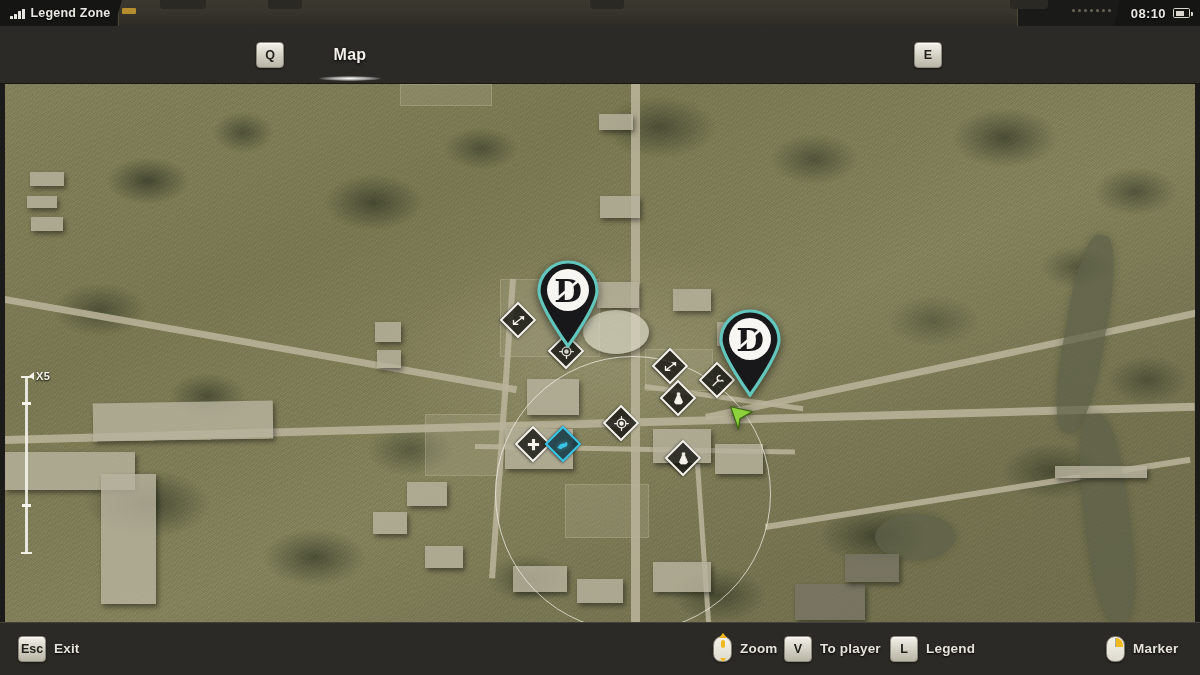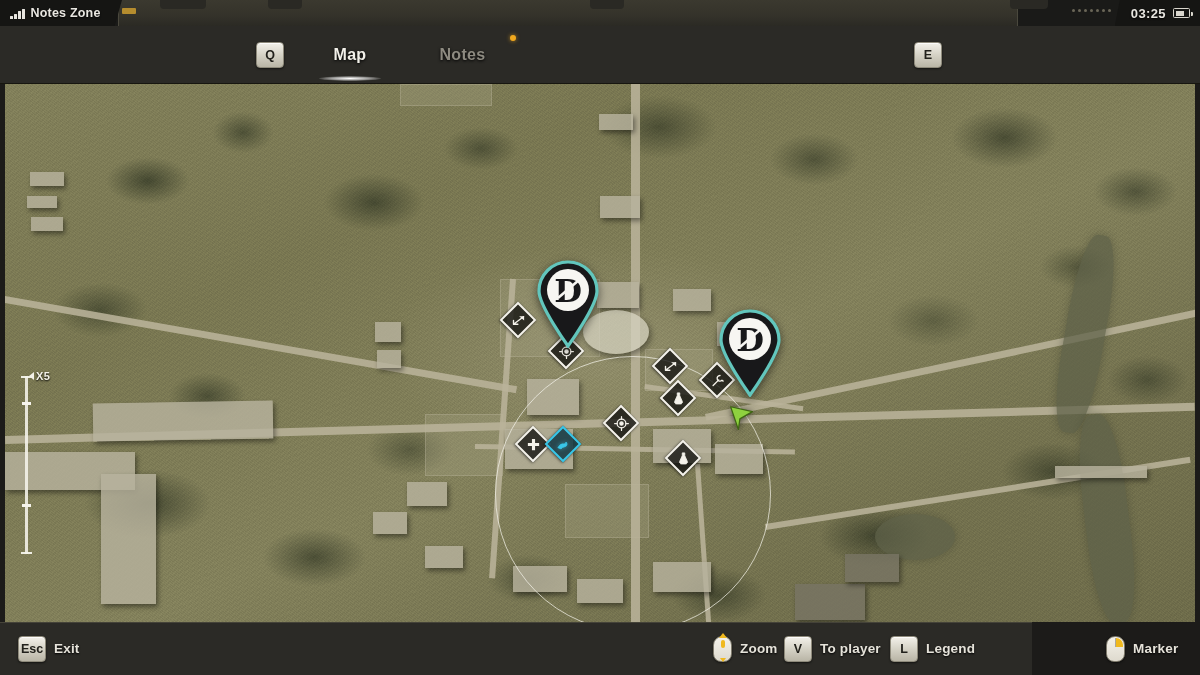--- a/index.html
+++ b/index.html
@@ -141,21 +141,21 @@
   .dia.cyan { background:rgba(22,58,70,.88); border-color:#39c6e8; }
   .dia.cyan svg { filter:drop-shadow(0 0 2px rgba(57,198,232,.6)); }
 
   .pin { position:absolute; width:68px; height:90px; z-index:20;
          filter:drop-shadow(0 3px 5px rgba(0,0,0,.55)); }
 
   .player { position:absolute; z-index:19;
             filter:drop-shadow(0 1px 3px rgba(0,0,0,.6)); }
 
   
-  .botbar { position:absolute; left:0; bottom:0; width:1032px; height:53px;
+  .botbar { position:absolute; left:0; bottom:0; width:1200px; height:53px;
             background:#2b2a26; box-shadow:inset 0 1px 0 #454339; z-index:35;
             display:flex; align-items:center; }
   .hint { display:flex; align-items:center; gap:8px; }
   .hint .lbl { color:#e6e3da; font-size:13.5px; font-weight:700; letter-spacing:.2px;
                text-shadow:0 1px 2px #000; white-space:nowrap; }
   .mouse { width:19px; height:26px; border-radius:9px 9px 8px 8px;
            background:linear-gradient(180deg,#f4f2ea 0%,#dedace 100%);
            border:1.4px solid #7e7a6c; position:relative; flex:none;
            box-shadow:0 1px 2px rgba(0,0,0,.5); }
   .mouse .split { position:absolute; left:50%; top:1px; width:1.2px; height:9px;
@@ -193,49 +193,45 @@
         <b></b>
     </div>
 
     <div class="zone-box">
       <span class="sig">
         <i></i>
           <i></i>
           <i></i>
           <i></i>
       </span>
-      <span class="zone-label">Notes Zone</span>
+      <span class="zone-label">Legend Zone</span>
     </div>
 
     <div class="clock-box">
-      <span class="clock-time">03:25</span>
+      <span class="clock-time">08:10</span>
       <span class="batt">
           <i></i>
         </span>
     </div>
   </div>
 
   <div class="tabbar">
     <div style="position:absolute;left:256px;top:16px;">
       <div class="keycap">Q</div>
     </div>
 
     <div class="tabs">
       <div style="width:300px;flex:none;"></div>
 
       <div class="tab active" style="width:100px;flex:none;">
         <span>Map</span>
         <span class="uline"></span>
       </div>
 
 
-      <div class="tab" style="width:125px;flex:none;">
-        <span>Notes</span>
-        <span class="dot" style="top:9px;left:calc(50% + 47px);"></span>
-      </div>
 
 
     </div>
 
     <div style="position:absolute;left:914px;top:16px;">
       <div class="keycap">E</div>
     </div>
   </div>
 
   <div class="mapwrap">

